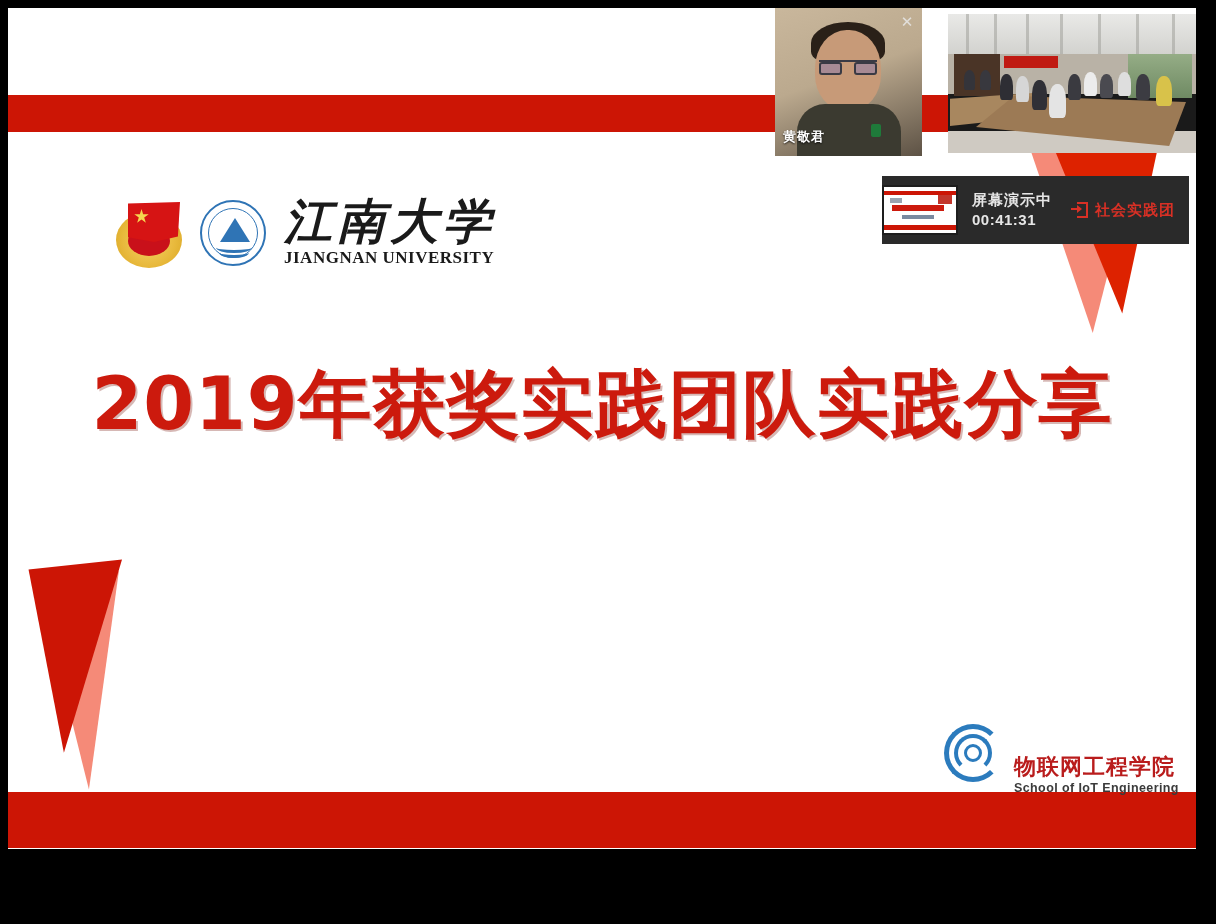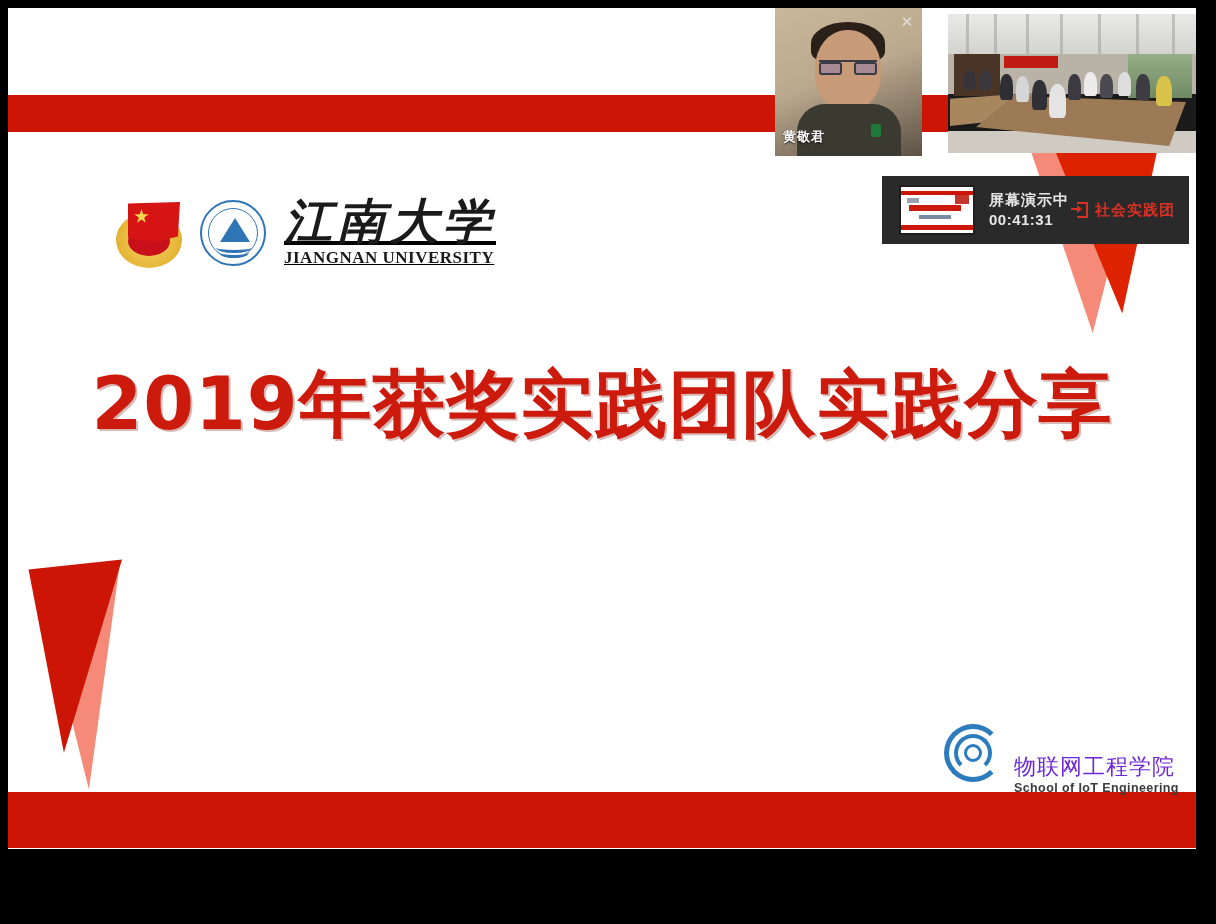--- a/index.html
+++ b/index.html
@@ -76,21 +76,20 @@
   }
 
   
   .logo-row {
     position: absolute;
     left: 104px;
     top: 188px;
     display: flex;
     align-items: center;
     gap: 14px;
-    text-decoration: underline;
   }
 
   .league-emblem {
     position: relative;
     width: 74px; height: 74px;
   }
   .league-emblem .wreath {
     position: absolute; left: 4px; top: 16px;
     width: 66px; height: 56px;
     border-radius: 50%;
@@ -220,21 +219,21 @@
     border: 5px solid #2b7bbd;
     box-sizing: border-box;
   }
   .iot-mark .r1 { left: 0;   top: 0;   width: 58px; height: 58px; border-color:#2b7bbd transparent #2b7bbd #2b7bbd; }
   .iot-mark .r2 { left: 10px; top: 10px; width: 38px; height: 38px; border-width: 4px; border-color:#2b7bbd #2b7bbd transparent #2b7bbd; }
   .iot-mark .r3 { left: 20px; top: 20px; width: 18px; height: 18px; border-width: 3px; }
   .iot-text {
     display: flex; flex-direction: column; align-items: flex-start;
   }
   .iot-cn {
-    font-size: 22px; font-weight: normal; color: #6d28d9;
+    font-size: 22px; font-weight: bold; color: #b91c1c;
     letter-spacing: 1px; line-height: 1.1; margin-top: 45px;
   }
   .iot-en {
     font-size: 12.5px; font-weight: bold; color: #3b3b3b;
     letter-spacing: 0.4px; margin-top: 2px;
   }
 
   
   .video-tile {
     position: absolute;
@@ -368,21 +367,21 @@
   }
 
   
   .share-bar {
     position: absolute;
     left: 882px; top: 176px;
     width: 307px; height: 68px;
     background: #2a2a2a;
     display: flex;
     align-items: center;
-    padding: 0 0 0 17px;
+    padding: 0 0 0 0;
     box-sizing: border-box;
   }
   .share-thumb {
     width: 72px; height: 46px;
     background: #ffffff;
     border: 2px solid #1e1e1e;
     position: relative;
     flex: 0 0 auto;
     overflow: hidden;
   }

